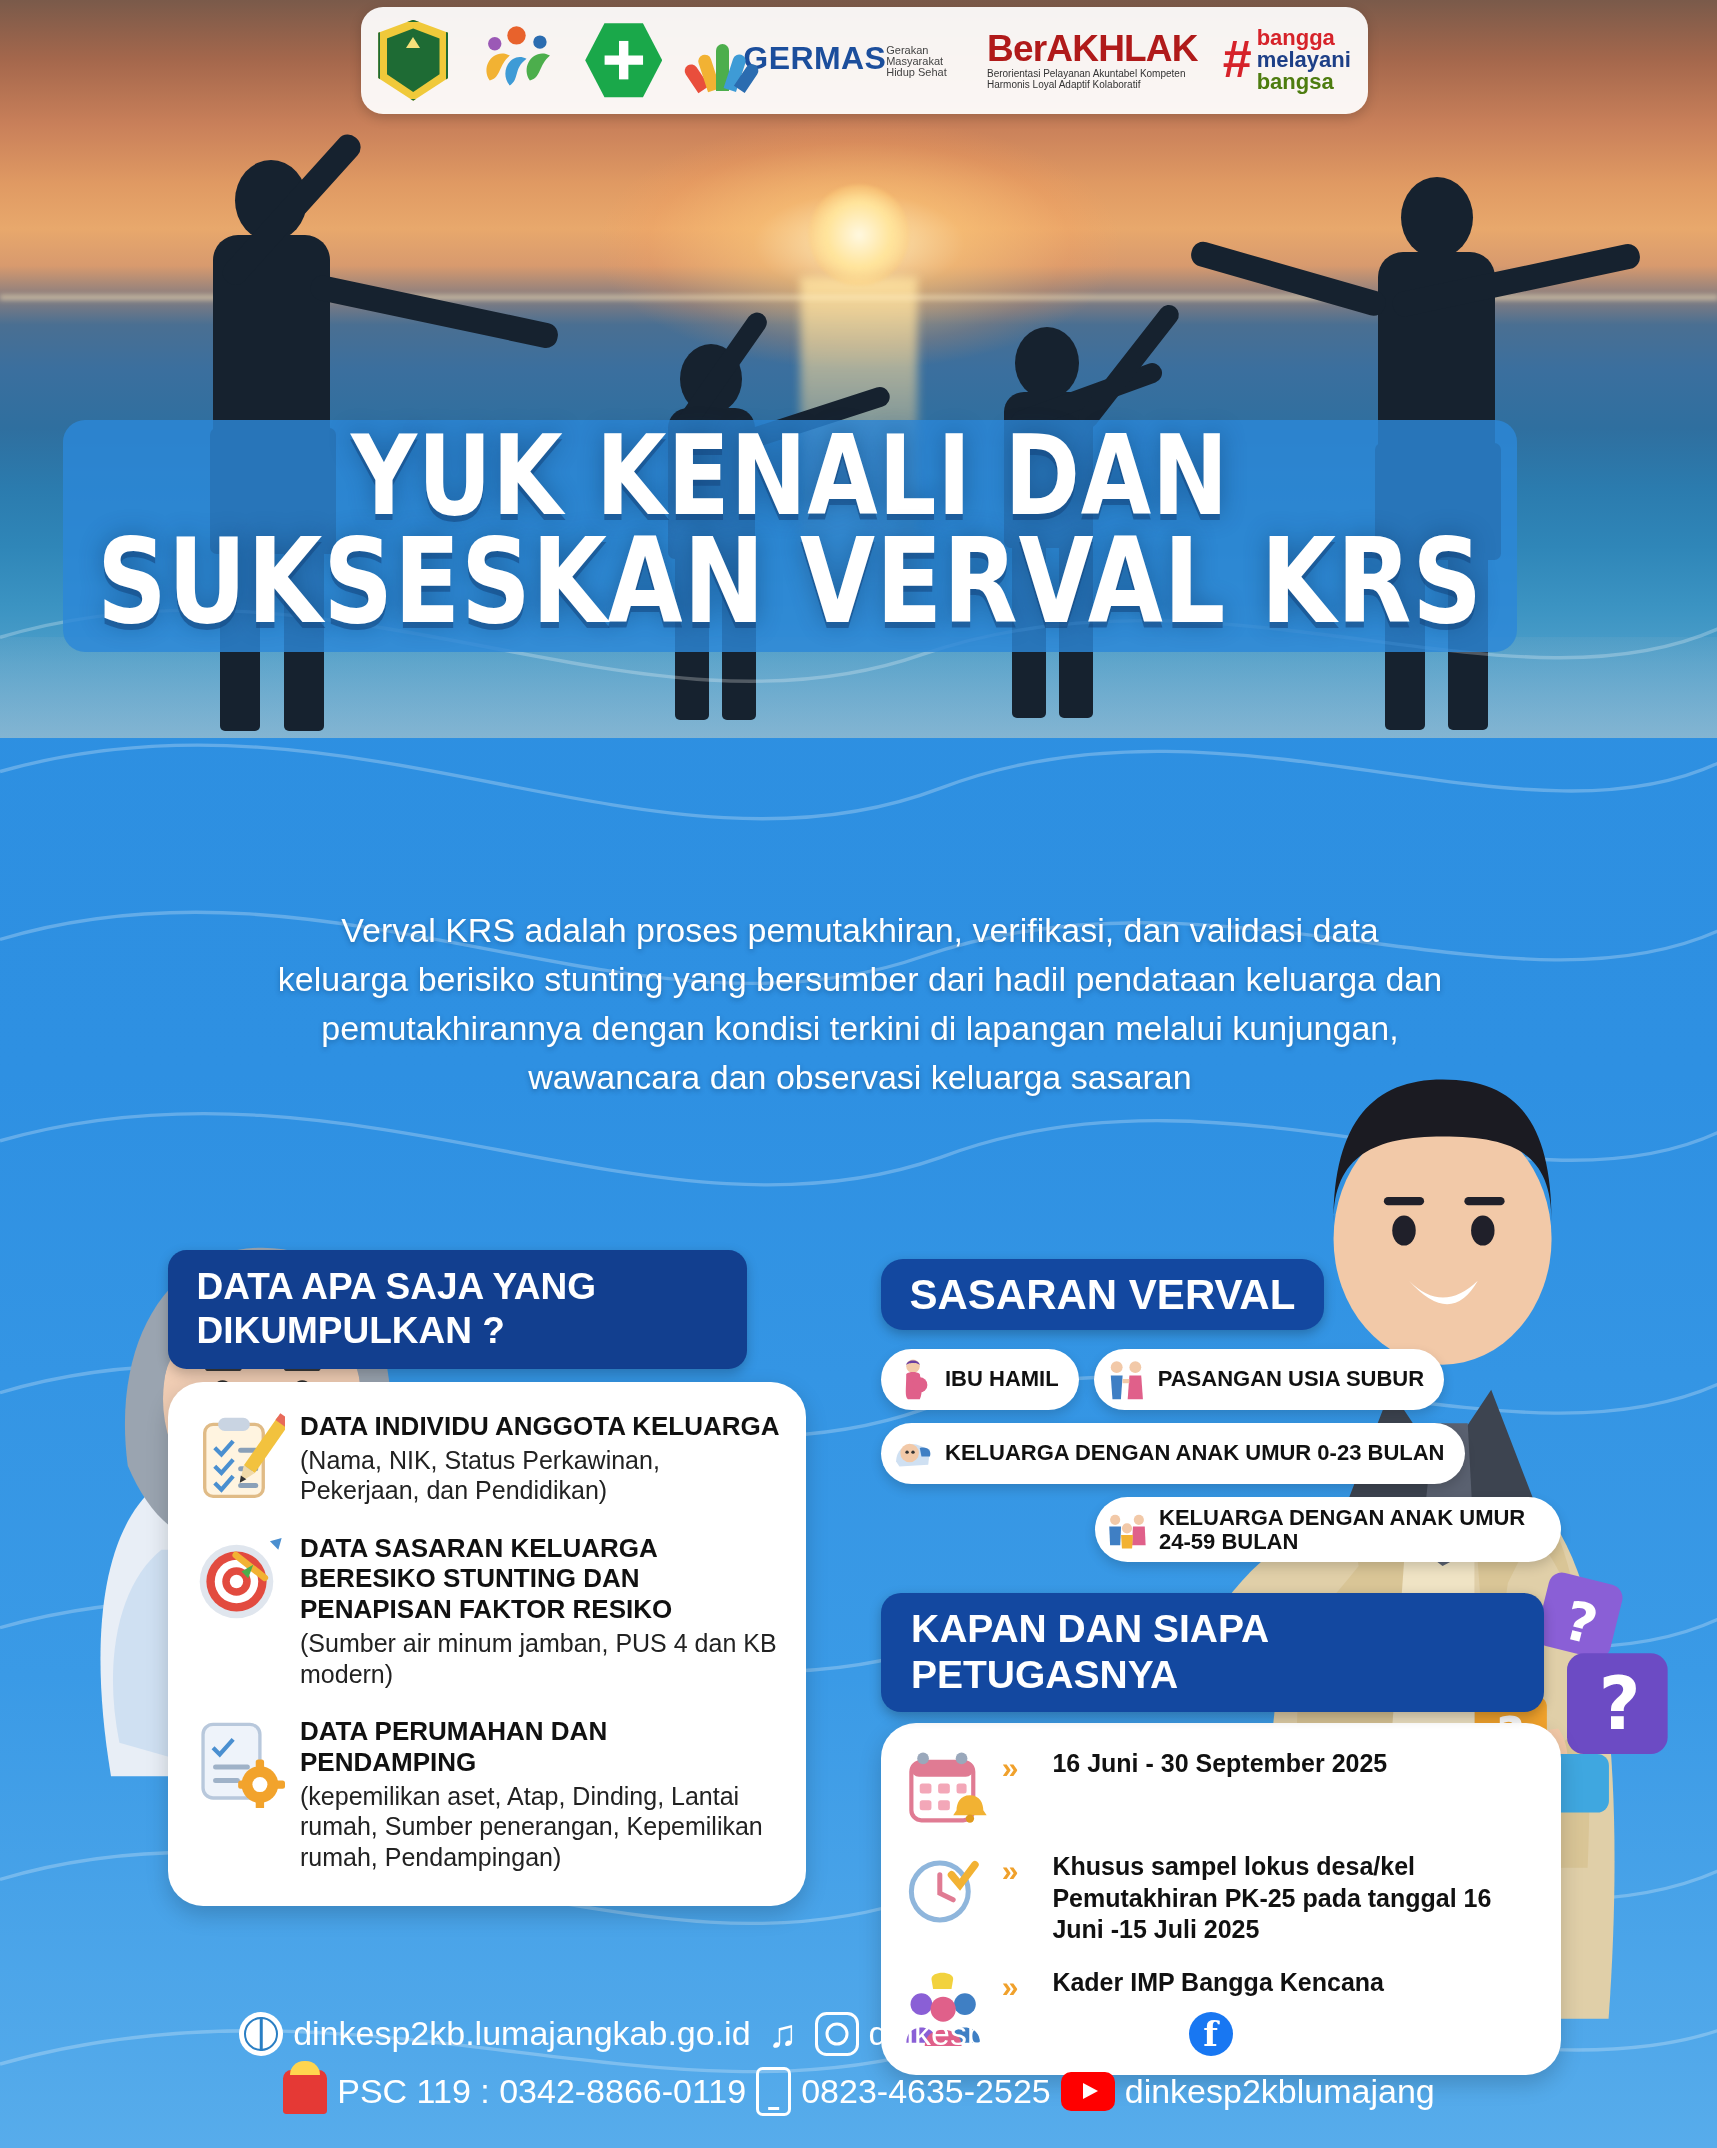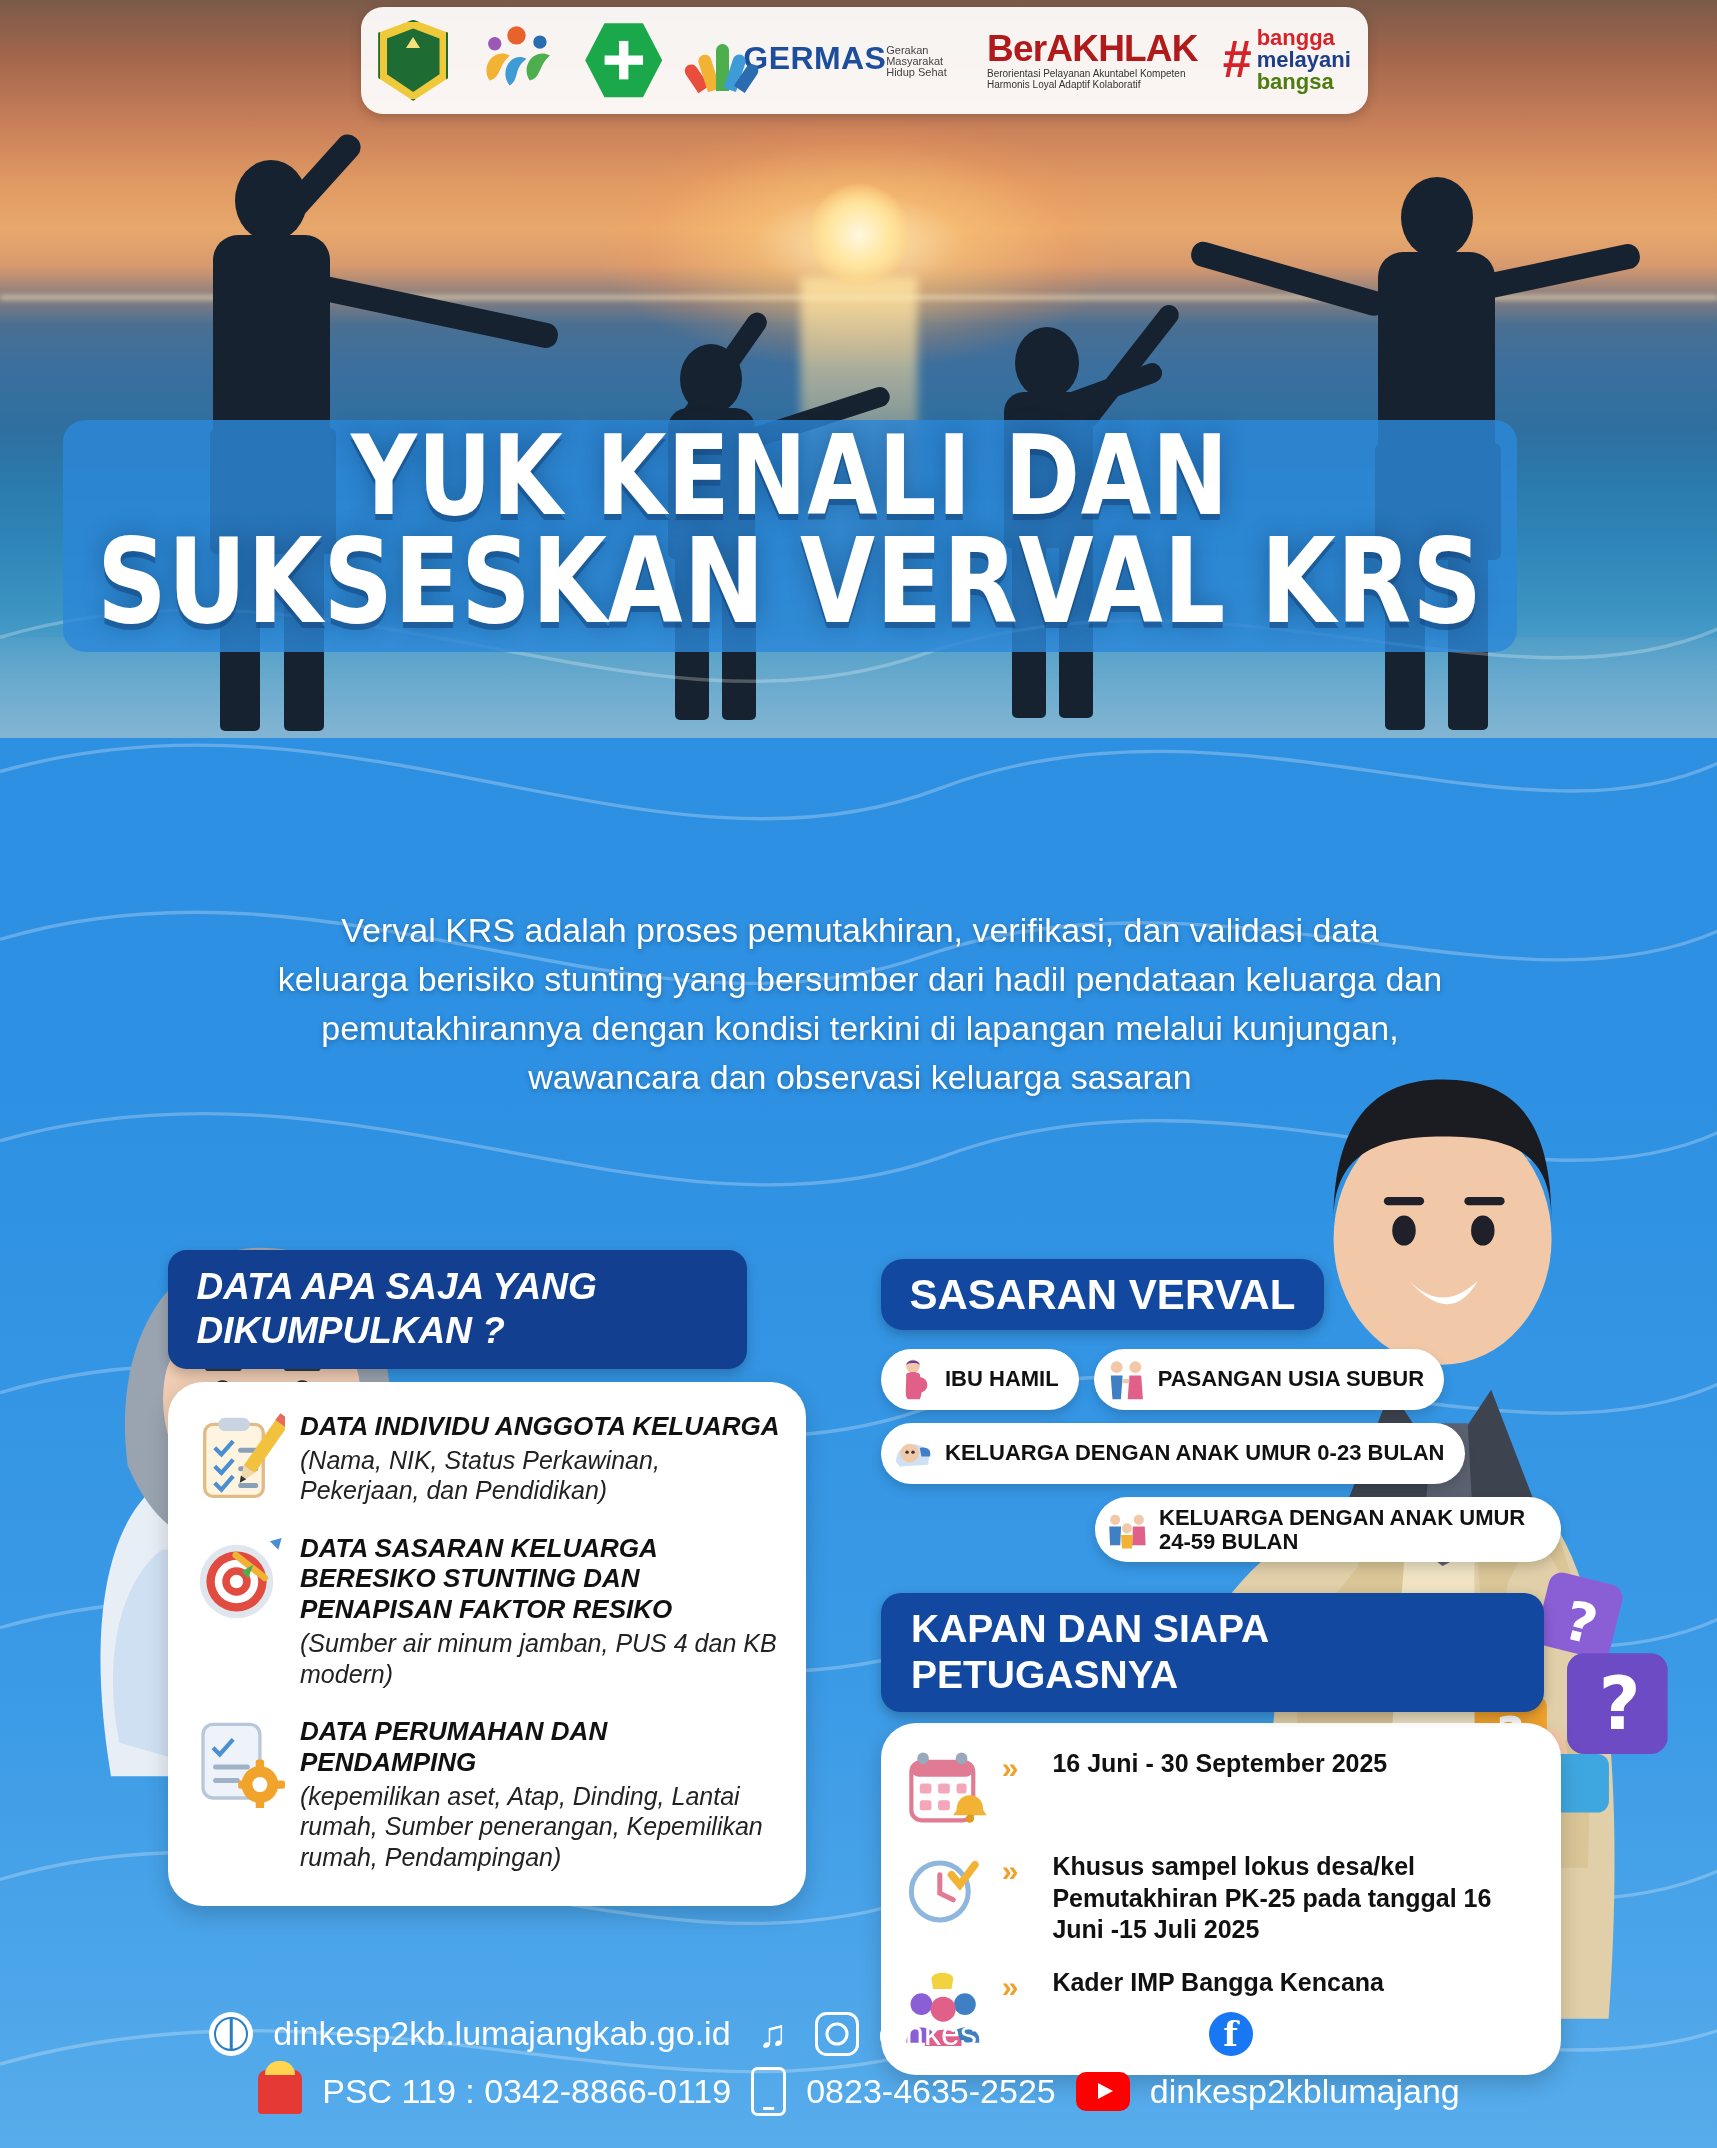--- a/index.html
+++ b/index.html
@@ -200,21 +200,21 @@
     background: #123f8f;
     color:#fff;
     font-weight:bold;
     border-radius: 18.5px;
     padding: 15px 28.5px;
     font-size: 37px;
     line-height:1.2;
     box-shadow: 0 4.2px 11.7px rgba(0,0,0,.22);
   }
 
-  #leftCol { position:absolute; left: 168px; top: 1250px; width: 616px; z-index: 7; font-style: italic; }
+  #leftCol { position:absolute; left: 168px; top: 1250px; width: 616px; z-index: 7; }
   #leftCol .pill-title { width: 579px; }
   #leftCard {
     margin-top: 13.4px;
     background: #fff;
     border-radius: 35px;
     padding: 28.5px 25px 30px 25px;
     box-shadow: 0 8.4px 22px rgba(0,0,0,.18);
     width: 638px;
   }
   .item { display:flex; gap: 15px; align-items:flex-start; margin-bottom: 27px; }
@@ -264,21 +264,21 @@
   .krow .kic { width: 87px; flex:0 0 87px; height: 81px; position:relative; }
   .krow .arrow { flex:0 0 39px; color:#f0a12c; font-size: 30px; font-weight:bold; line-height:1; padding-top: 5px; letter-spacing:-5px;}
   .krow .ktx { font-size: 25px; font-weight:bold; color:#111; line-height:1.25; }
 
   
   #footer {
     position:absolute; left:0; bottom: 20px; width: 1718px;
     z-index: 8; color:#fff;
     text-align:center;
   }
-  .frow { display:flex; align-items:center; justify-content:center; gap: 20px; margin-bottom: 11.7px; flex-wrap: nowrap;}
+  .frow { display:flex; align-items:center; justify-content:center; gap: 10px; margin-bottom: 11.7px; flex-wrap: nowrap;}
   .frow .ftxt { font-size: 34px; }
   .fic { width: 44px; height: 44px; position:relative; flex: 0 0 44px;}
   .globe { border-radius:50%; background:#fff; }
   .globe::before{content:"";position:absolute;inset:5px;border:2.5px solid #2a7fc4;border-radius:50%;}
   .globe::after{content:"";position:absolute;left:50%;top:5px;bottom:5px;width:2.5px;background:#2a7fc4;transform:translateX(-50%);}
   .tiktok { color:#fff; font-size:39px; line-height:44px; text-align:center; }
   .ig { border-radius:11.7px; border:3.4px solid #fff; }
   .ig::after{content:"";position:absolute;left:50%;top:50%;transform:translate(-50%,-50%);width:17px;height:17px;border:3.4px solid #fff;border-radius:50%;}
   .fb { border-radius:50%; background:#1877f2; color:#fff; font-weight:bold; font-size:34px; text-align:center; line-height:44px; font-family:"DejaVu Serif",serif;}
   .yt { width:54px;flex:0 0 54px; height:39px; background:#ff0000; border-radius:10px; }

